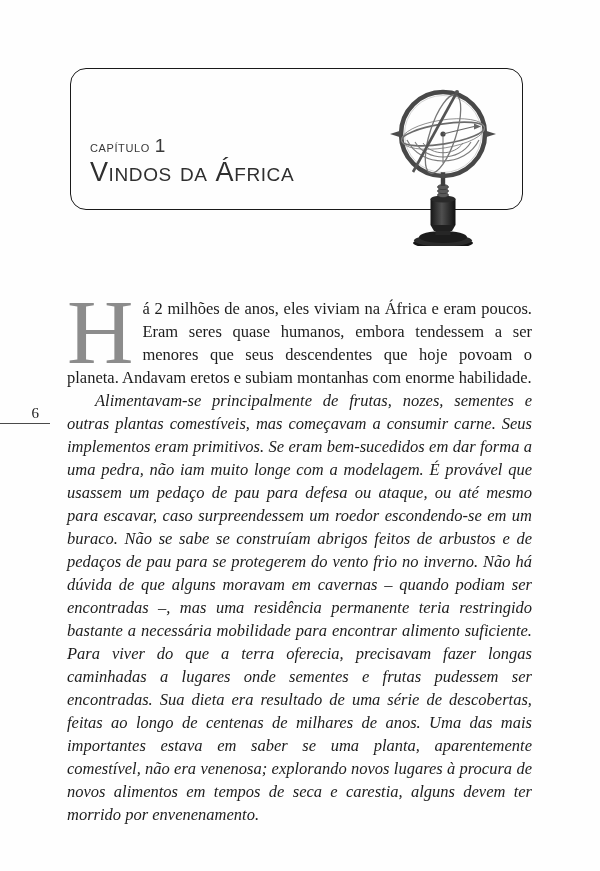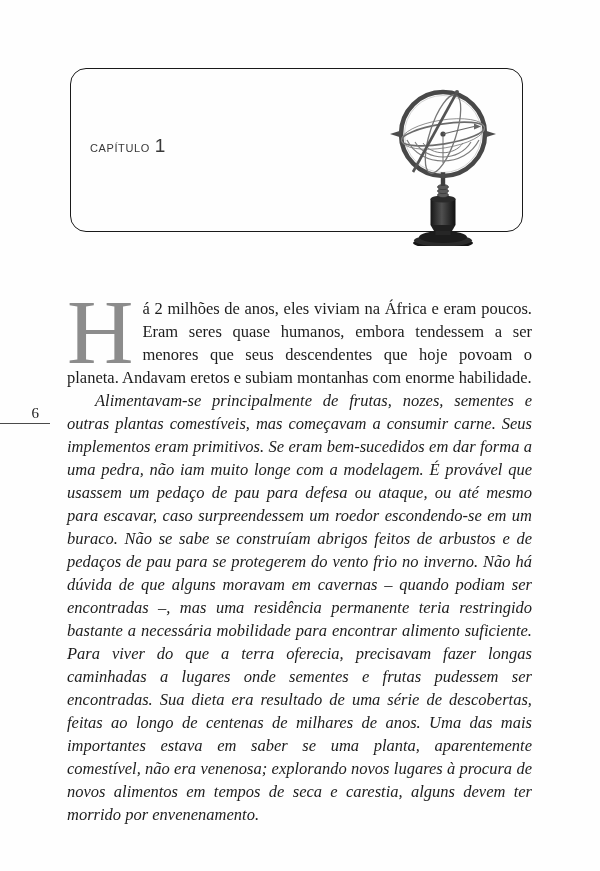--- a/index.html
+++ b/index.html
@@ -12,21 +12,21 @@
   }
   .page {
     position: absolute; inset: 0;
     background: #fefefe;
   }
 
   
   .chapter-box {
     position: absolute;
     left: 70px; top: 68px;
-    width: 453px; height: 164px;
+    width: 453px; height: 142px;
     border: 1.5px solid #1a1a1a;
     border-radius: 16px;
     box-sizing: border-box;
     background: transparent;
   }
   .chapter-text {
     position: absolute;
     left: 19px; top: 69px;
     font-family: "Liberation Sans", sans-serif;
     color: #333333;
@@ -100,20 +100,21 @@
 <body>
 
 <div class="page">
 
   <div class="chapter-box">
     <div class="chapter-text">
       <div class="chapter-label">
         <span>capítulo</span>
         <span class="cnum">1</span>
       </div>
+      <div class="chapter-title">Vindos da África</div>
     </div>
   </div>
 
   <svg class="sphere" viewBox="0 0 110 160" xmlns="http://www.w3.org/2000/svg" aria-hidden="true">
     <defs>
       <linearGradient id="cyl" x1="0" y1="0" x2="1" y2="0">
         <stop offset="0" stop-color="#161616"></stop>
         <stop offset="0.45" stop-color="#4f4f4f"></stop>
         <stop offset="1" stop-color="#101010"></stop>
       </linearGradient>

